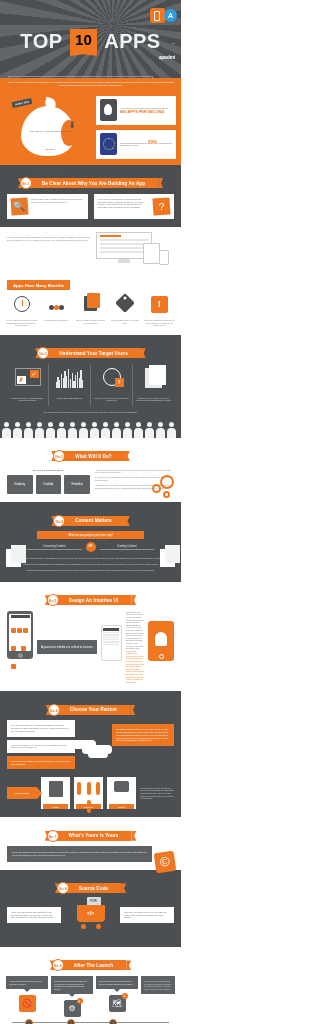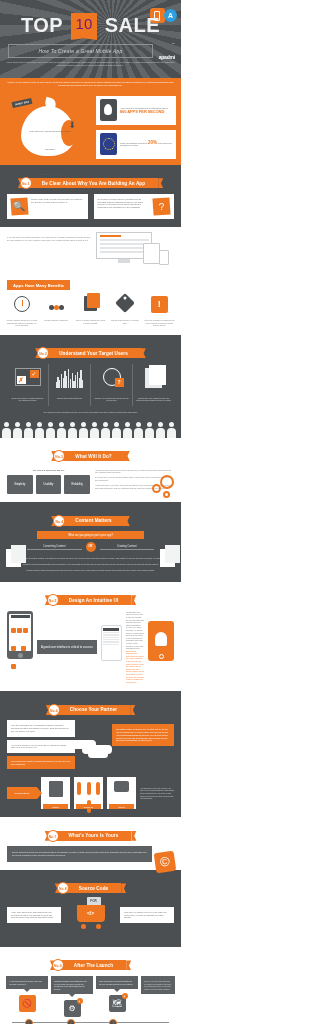--- a/index.html
+++ b/index.html
@@ -25,22 +25,22 @@
   }
   .hdr-rays { position:absolute; inset:0; opacity:.13;
     background:repeating-conic-gradient(from 0deg at 62% 32%, #fff 0deg 6deg, transparent 6deg 12deg); }
   .title-row { position:relative; text-align:center; padding-top:13px; }
   .title-row .t {
     display:inline-block; vertical-align:middle;
     font-size:20px; font-weight:bold; color:#f1f1f1; letter-spacing:.5px;
   }
   .ten-ribbon {
     display:inline-block; vertical-align:middle; position:relative;
-    background:#ef7722; color:#701a75; font-size:15px; font-weight:normal;
-    padding:2px 5px 5px 5px; margin:0 3px;
+    background:#ef7722; color:#000000; font-size:15px; font-weight:bold;
+    padding:2px 5px 5px 5px; margin:16px 3px;
   }
   .ten-ribbon:after {
     content:""; position:absolute; left:0; right:0; bottom:-3px; height:4px;
     background:#ef7722;
     clip-path:polygon(0 0,100% 0,100% 100%,50% 55%,0 100%);
   }
   .subtitle-bar {
     position:relative; margin:7px 28px 0 8px; border:.5px solid #8d9195;
     padding:3px 0; text-align:center; font-size:5px; color:#cfd2d4;
     font-style:italic; letter-spacing:.2px;
@@ -296,21 +296,21 @@
     <div class="hdr-rays"></div>
 
     <div class="store-icons">
       <span class="sq"><span class="ph"></span></span>
       <span class="ci"></span>
     </div>
 
     <div class="title-row">
       <span class="t">TOP</span>
       <span class="ten-ribbon">10</span>
-      <span class="t">SALE</span>
+      <span class="t">APPS</span>
     </div>
 
     <div class="subtitle-bar">How To Create a Great Mobile App</div>
 
     <div class="byline">
       <span class="by">By</span>
       <span class="apadmi-mark">apadmi</span>
     </div>
 
     <div class="hdr-blurb micro2" style="color:#c9cccd">Let's be honest, there are lots of ordinary apps out there and it's an increasingly noisy marketplace, another ordinary app will just disappear from view. Here at Apadmi, our Founders &amp; Directors recommend you consider these points when creating an app to ensure you build a successful product that users will love.</div>

